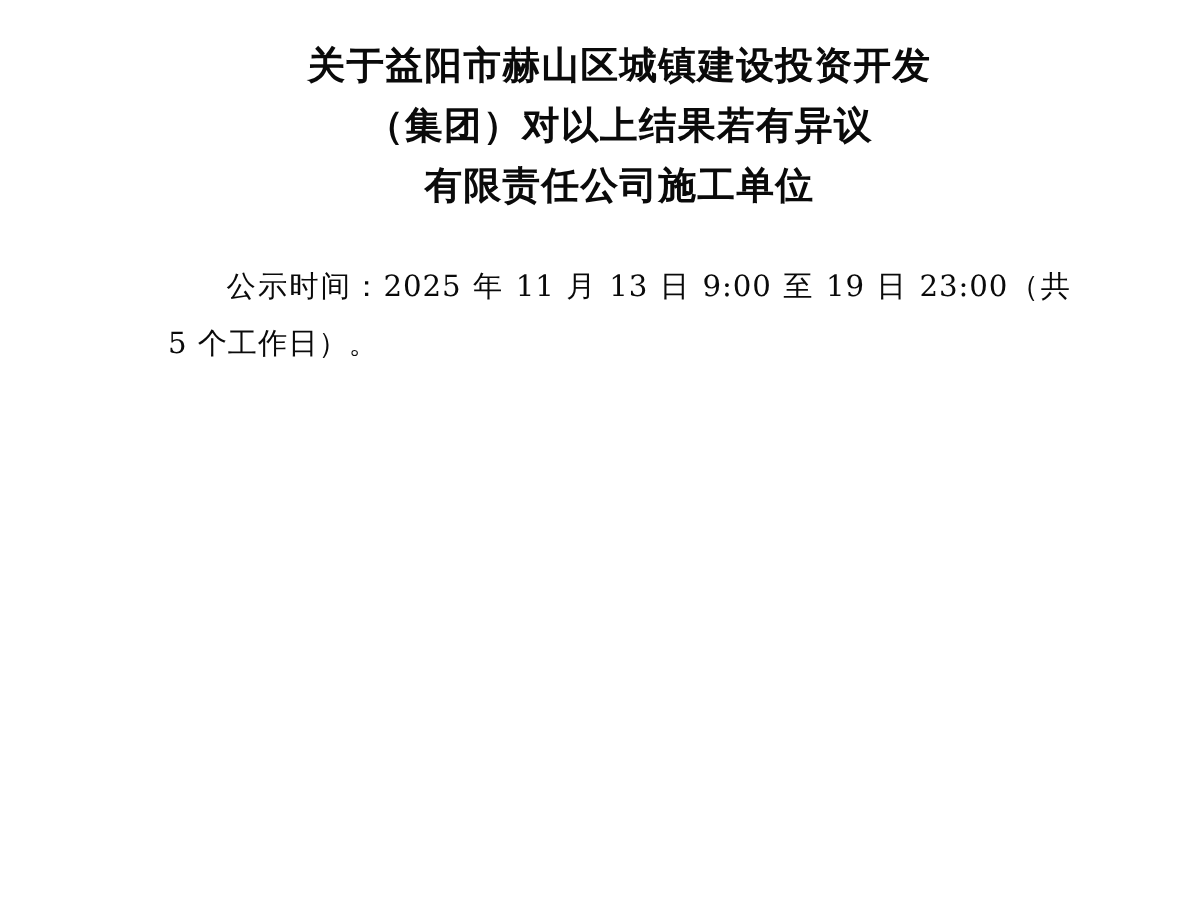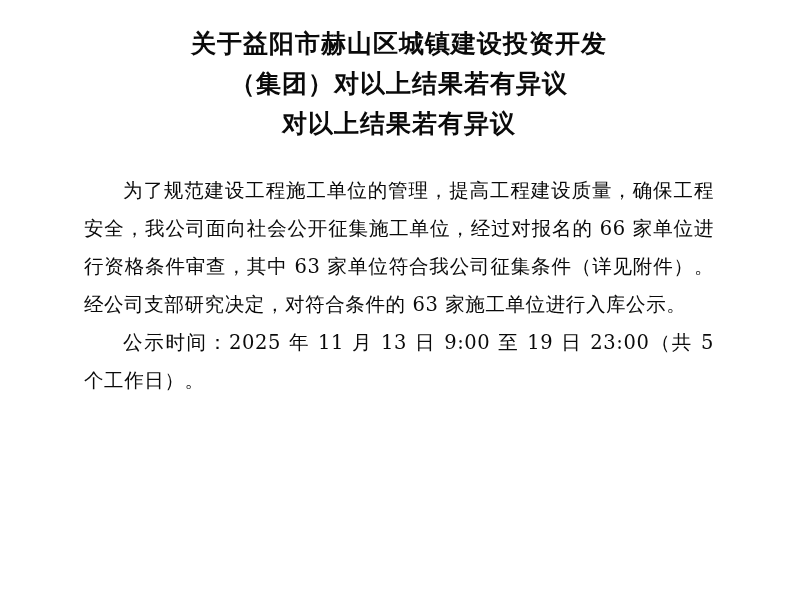--- a/index.html
+++ b/index.html
@@ -11,21 +11,21 @@
     width: 800px;
     height: 616px;
     overflow: hidden;
     font-family: "DejaVu Serif", "Liberation Serif", serif;
     color: #0a0a0a;
   }
   .page {
     width: 800px;
     height: 616px;
     box-sizing: border-box;
-    padding: 18px 86px 0 84px;
+    padding: 18px 86px 0 112px;
     position: relative;
   }
   .doc-title {
     text-align: center;
     font-size: 25px;
     font-weight: bold;
     line-height: 40px;
     letter-spacing: 1px;
     margin: 0;
     padding-top: 6px;
@@ -50,21 +50,20 @@
   }
 </style>
 </head>
 <body>
 
 <div class="page">
 
   <h1 class="doc-title">
     <span class="title-line">关于益阳市赫山区城镇建设投资开发</span>
     <span class="title-line">（集团）对以上结果若有异议</span>
-    <span class="title-line">对以上结果若有异议</span>
+    <span class="title-line">有限责任公司施工单位</span>
   </h1>
 
   <div class="body-text">
-    <p class="para">为了规范建设工程施工单位的管理，提高工程建设质量，确保工程安全，我公司面向社会公开征集施工单位，经过对报名的 66 家单位进行资格条件审查，其中 63 家单位符合我公司征集条件（详见附件）。经公司支部研究决定，对符合条件的 63 家施工单位进行入库公示。</p>
     <p class="para">公示时间：2025 年 11 月 13 日 9:00 至 19 日 23:00（共 5 个工作日）。</p>
   </div>
 
 </div>
 
 </body></html>

